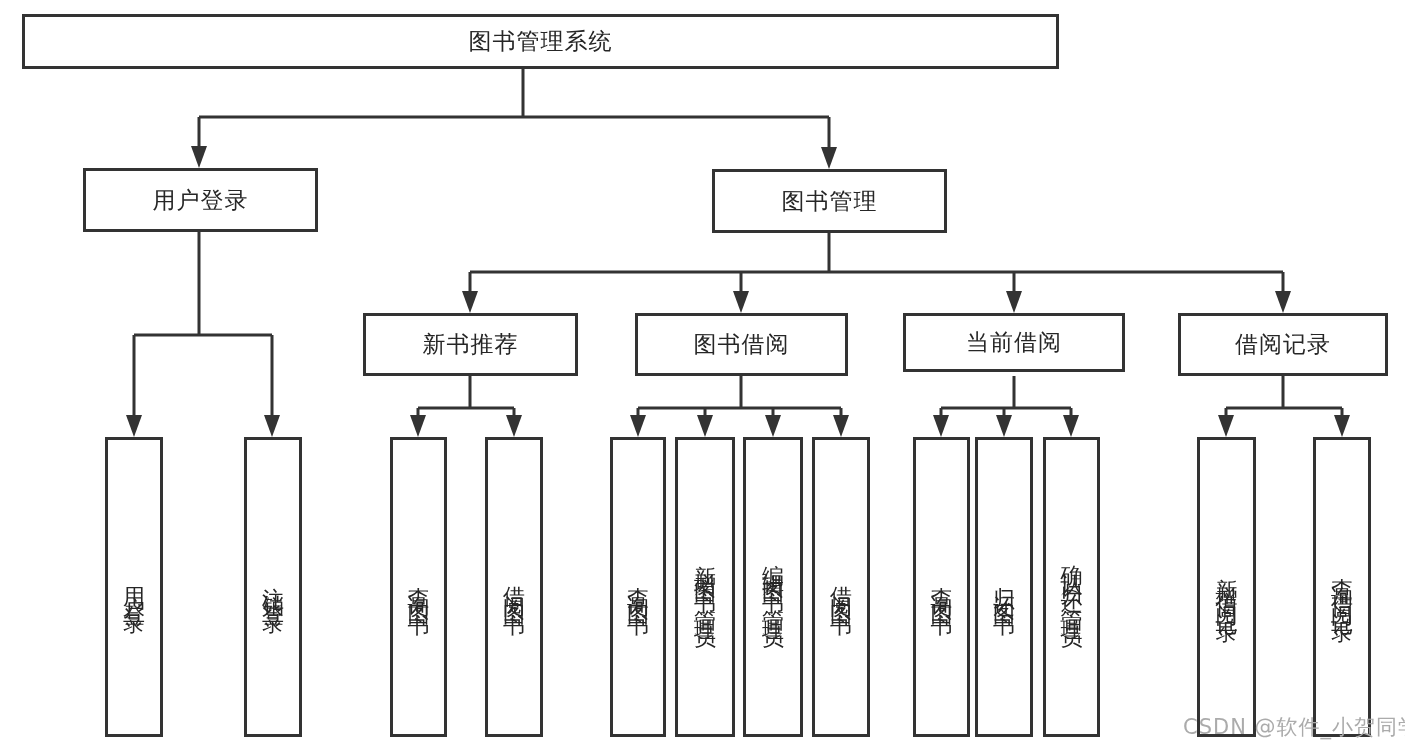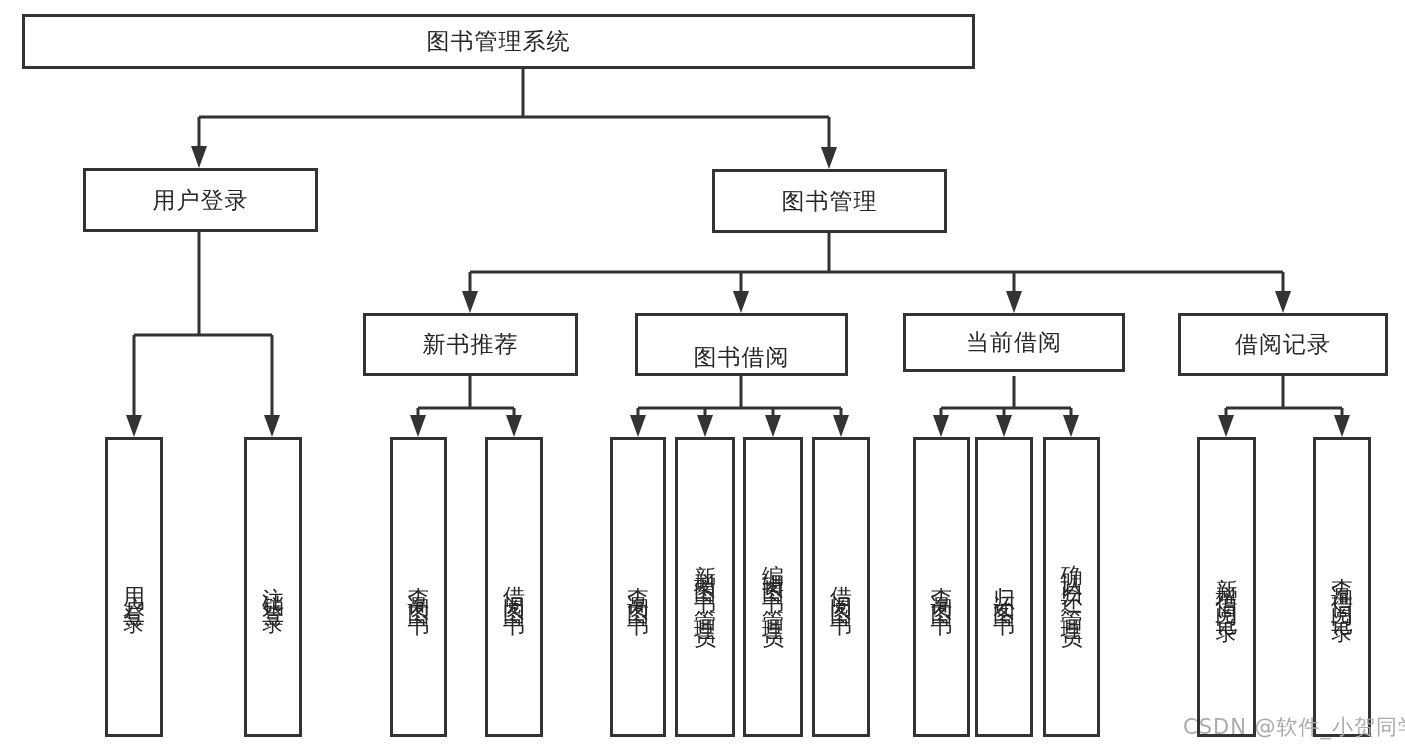--- a/index.html
+++ b/index.html
@@ -87,35 +87,35 @@
       <polygon points="996,415 1012,415 1004,437"></polygon>
       <polygon points="1063,415 1079,415 1071,437"></polygon>
     </g>
     <g>
       <path d="M1283 376 V408 M1226 408 H1342 M1226 408 V419 M1342 408 V419"></path>
       <polygon points="1218,415 1234,415 1226,437"></polygon>
       <polygon points="1334,415 1350,415 1342,437"></polygon>
     </g>
   </svg>
 
-  <div class="box" style="left:22px;top:14px;width:953px;height:55px;">
+  <div class="box" style="left:22px;top:14px;width:1037px;height:55px;">
     <span class="lbl">图书管理系统</span>
   </div>
 
   <div class="box" style="left:83px;top:168px;width:235px;height:64px;">
     <span class="lbl">用户登录</span>
   </div>
   <div class="box" style="left:712px;top:169px;width:235px;height:64px;">
     <span class="lbl">图书管理</span>
   </div>
 
   <div class="box" style="left:363px;top:313px;width:215px;height:63px;">
     <span class="lbl">新书推荐</span>
   </div>
-  <div class="box" style="left:635px;top:313px;width:213px;height:63px;align-items:flex-end;">
+  <div class="box" style="left:635px;top:313px;width:213px;height:63px;">
     <span class="lbl">图书借阅</span>
   </div>
   <div class="box" style="left:903px;top:313px;width:222px;height:59px;">
     <span class="lbl">当前借阅</span>
   </div>
   <div class="box" style="left:1178px;top:313px;width:210px;height:63px;">
     <span class="lbl">借阅记录</span>
   </div>
 
   <div class="box vbox" style="left:105px;top:437px;width:58px;height:300px;">

